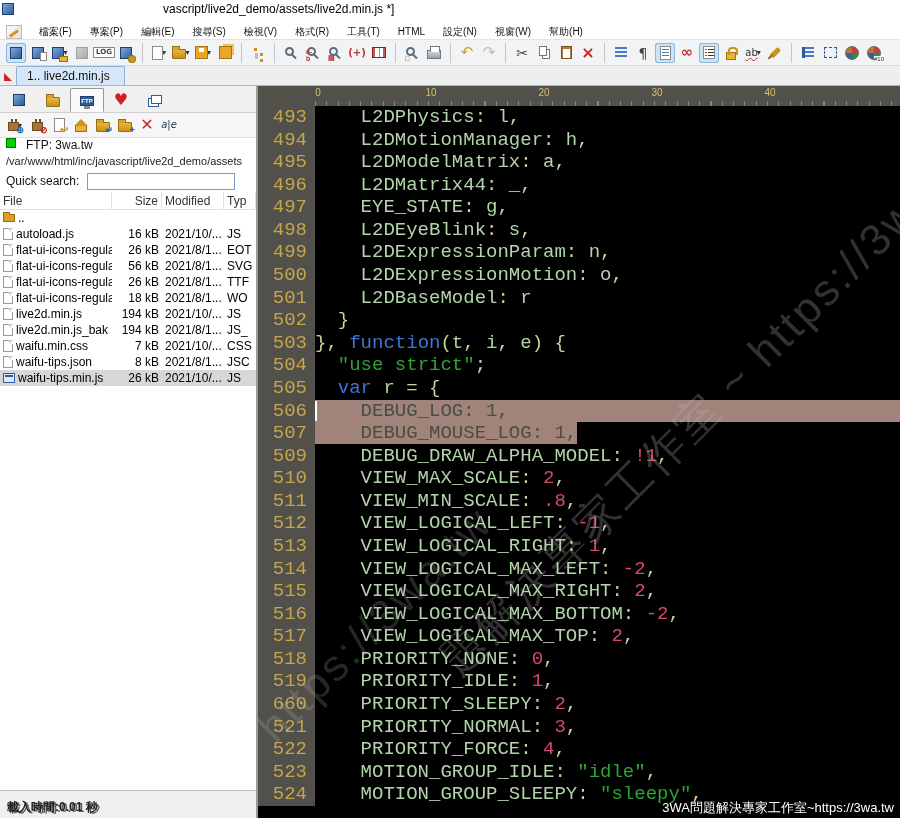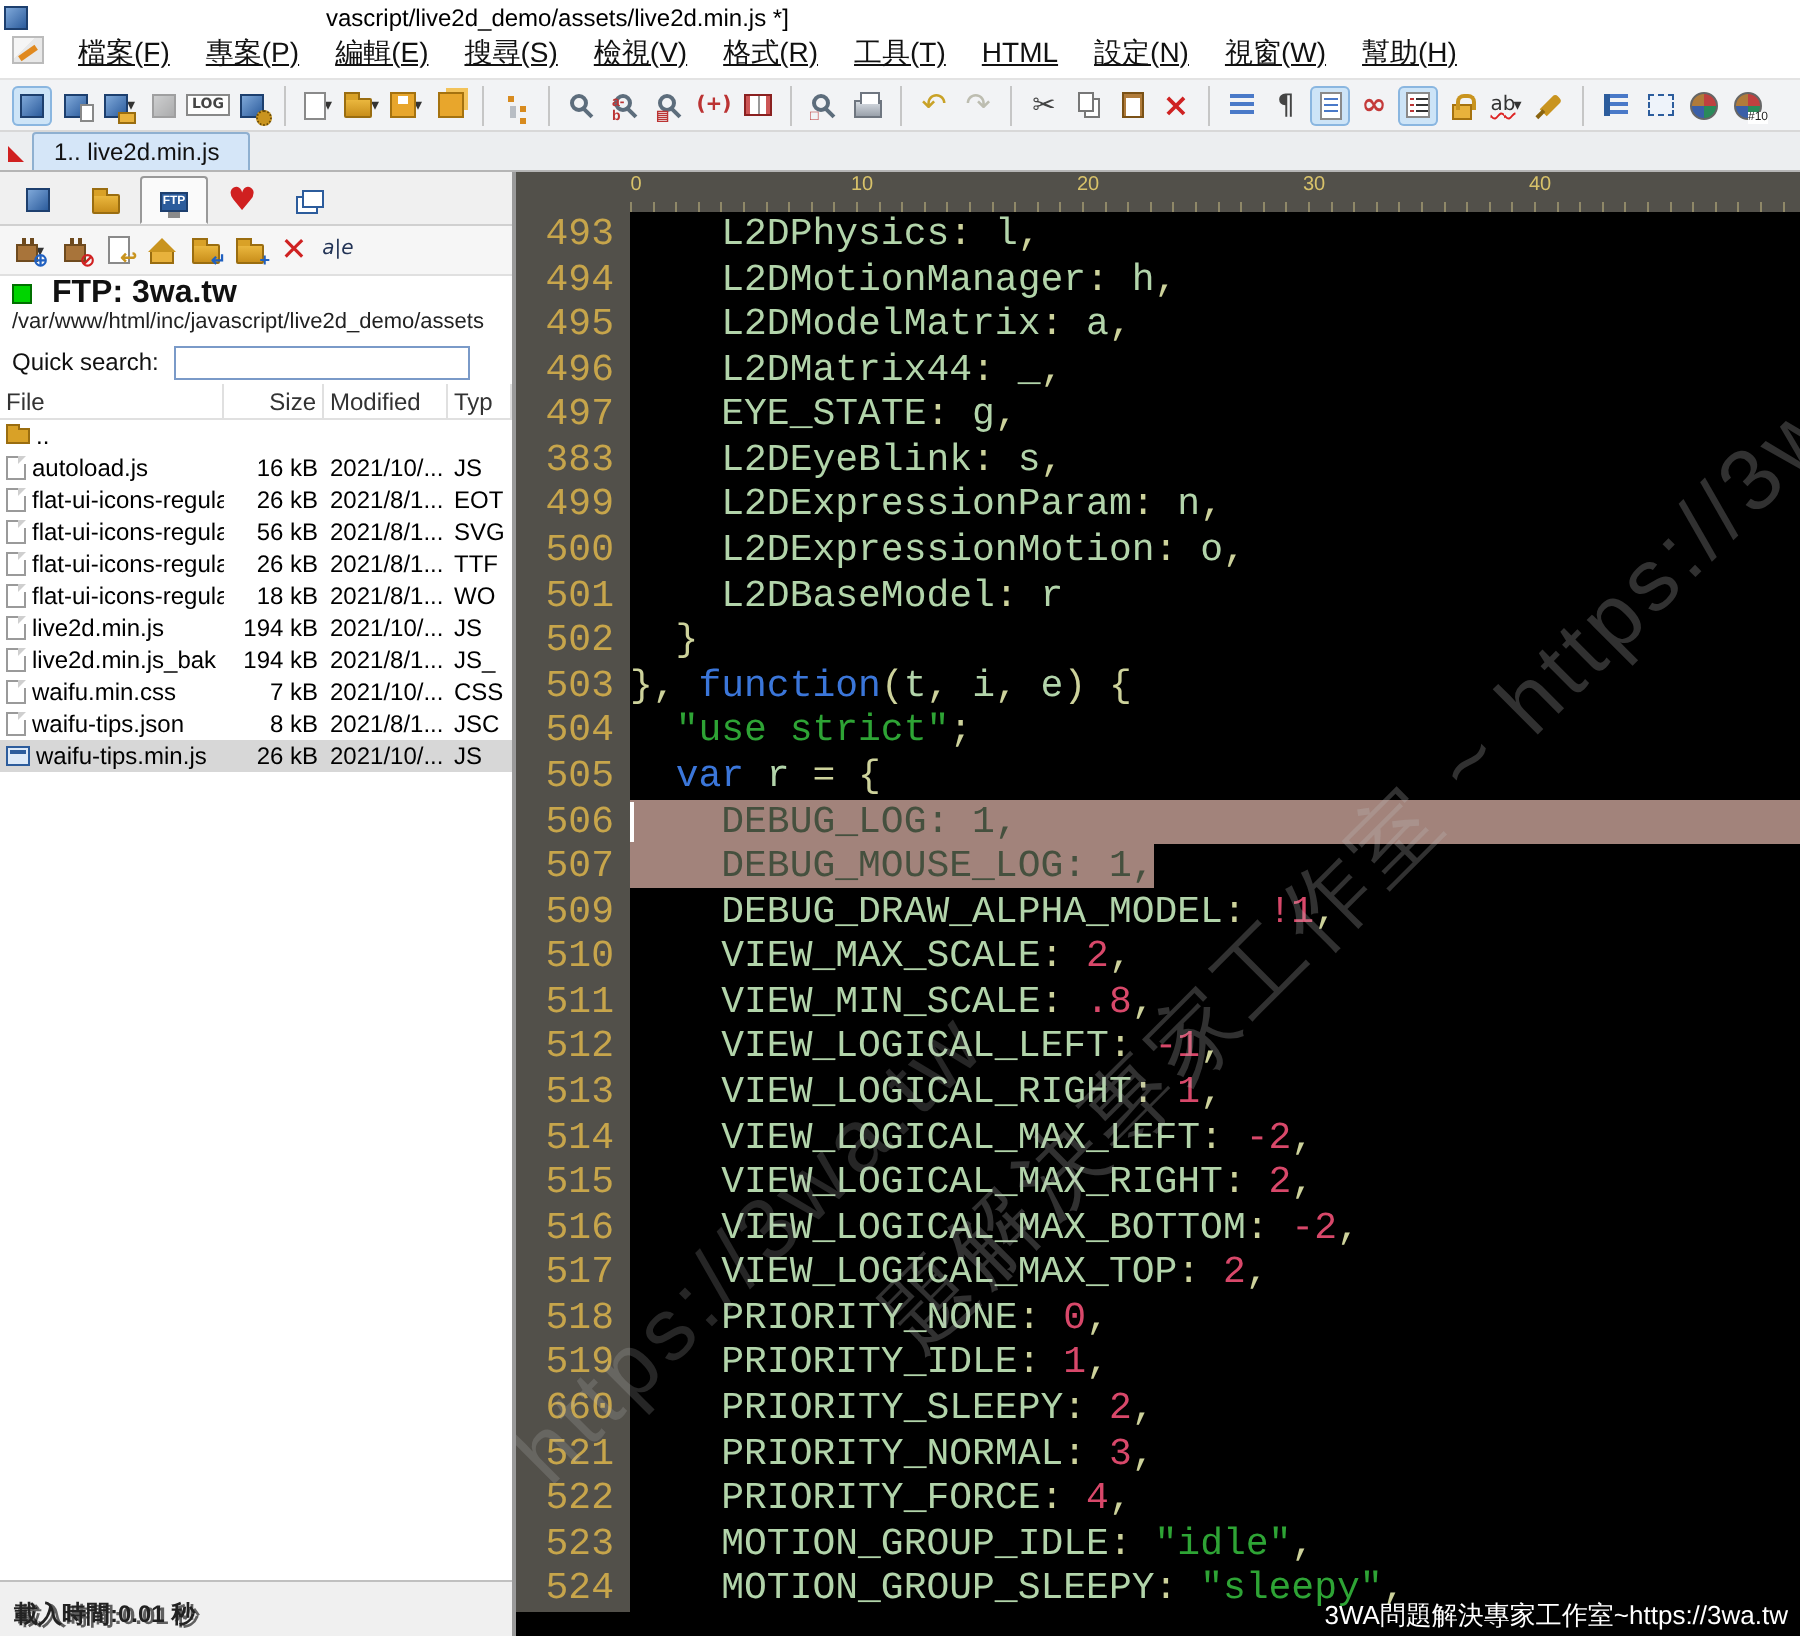--- a/index.html
+++ b/index.html
@@ -6,21 +6,21 @@
   body{width:900px;height:818px;overflow:hidden;font-family:"Liberation Sans",sans-serif;position:relative;}
   *{box-sizing:border-box;}
 
   
   .titlebar{height:18px;background:#fff;position:relative;font-size:12px;color:#000;}
   .titlebar .appicon{position:absolute;left:2px;top:3px;width:12px;height:12px;background:linear-gradient(135deg,#7fa8d9,#2c5c9c);border:1px solid #1d3f6e;}
   .titlebar .wm{position:absolute;left:16px;top:2px;font-weight:bold;color:#111;letter-spacing:0;white-space:nowrap;}
   .titlebar .tail{position:absolute;left:163px;top:2px;color:#000;white-space:nowrap;}
 
   
-  .menubar{height:22px;background:#fff;display:flex;align-items:flex-start;font-size:14px;color:#111;border-bottom:1px solid #e3e3e3;text-decoration:underline;}
+  .menubar{height:22px;background:#fff;display:flex;align-items:flex-end;font-size:10px;color:#111;border-bottom:1px solid #e3e3e3;}
   .menubar .mpencil{width:16px;height:14px;margin:0 8px 0 6px;background:linear-gradient(135deg,#f5f5f5 40%,#e8e8e8 40%);border:1px solid #bbb;position:relative;}
   .menubar .mpencil::after{content:"";position:absolute;left:2px;top:6px;width:10px;height:3px;background:#e0891f;transform:rotate(-35deg);}
   .menu-item{padding:2px 9px;cursor:default;white-space:nowrap;}
 
   
   .toolbar{height:26px;background:#f2f3f5;display:flex;align-items:center;border-bottom:1px solid #d8d8d8;padding-left:2px;}
   .tgroup{display:flex;align-items:center;padding:0 3px;}
   .tsep{width:1px;height:20px;background:#c6c6c6;margin:0 2px;}
   .ic{display:inline-flex;width:20px;height:20px;align-items:center;justify-content:center;margin:0 1px;border-radius:3px;position:relative;font-size:13px;}
   .ic.active{background:#cde4f7;box-shadow:inset 0 0 0 1px #8ab6e0;}
@@ -98,21 +98,21 @@
   .main{display:flex;height:732px;}
   .sidebar{width:258px;background:#fff;display:flex;flex-direction:column;border-right:2px solid #9a9a9a;}
   .editor{flex:1;background:#000;position:relative;overflow:hidden;font-family:"Liberation Mono","DejaVu Sans Mono",monospace;}
 
   
   .side-tabs{height:27px;background:#f0f0f0;display:flex;align-items:flex-end;padding-left:2px;border-bottom:1px solid #d0d0d0;}
   .stab{width:34px;height:24px;display:flex;align-items:center;justify-content:center;}
   .stab.active{background:#fafafa;border:1px solid #999;border-bottom:1px solid #fafafa;border-radius:2px 2px 0 0;}
 
   .ftpbar{height:25px;background:#f6f6f6;display:flex;align-items:center;padding-left:4px;border-bottom:1px solid #e0e0e0;}
-  .ftp-status{height:17px;display:flex;align-items:center;font-size:16px;font-weight:bold;color:#111;padding-left:6px;}
+  .ftp-status{height:17px;display:flex;font-size:12px;font-weight:normal;color:#111;padding-left:6px;}
   .ftp-led{width:10px;height:10px;background:#00d400;border:1px solid #007000;margin-right:10px;}
   .ftp-path{height:15px;font-size:11px;color:#222;padding-left:6px;white-space:nowrap;overflow:hidden;}
   .qsearch{height:22px;display:flex;align-items:center;font-size:12px;color:#111;padding-left:6px;}
   .qsearch input{margin-left:8px;width:148px;height:17px;border:1px solid #7a9ac8;font-size:11px;padding:0 3px;outline:none;}
 
   
   .ftable{font-size:12px;color:#000;}
   .frow{display:flex;height:16px;align-items:center;}
   .fhead{height:18px;color:#333;border-bottom:1px solid #e0e0e0;}
   .fhead .fc{border-right:1px solid #e0e0e0;height:100%;display:flex;align-items:center;}
@@ -541,21 +541,21 @@
         </div>
         <div class="cline">
           <span class="ln">496</span>
           <span class="lc"><span class="tk-pl">    L2DMatrix44</span><span class="tk-pu">: </span><span class="tk-pl">_</span><span class="tk-pu">,</span></span>
         </div>
         <div class="cline">
           <span class="ln">497</span>
           <span class="lc"><span class="tk-pl">    EYE_STATE</span><span class="tk-pu">: </span><span class="tk-pl">g</span><span class="tk-pu">,</span></span>
         </div>
         <div class="cline">
-          <span class="ln">383</span>
+          <span class="ln">498</span>
           <span class="lc"><span class="tk-pl">    L2DEyeBlink</span><span class="tk-pu">: </span><span class="tk-pl">s</span><span class="tk-pu">,</span></span>
         </div>
         <div class="cline">
           <span class="ln">499</span>
           <span class="lc"><span class="tk-pl">    L2DExpressionParam</span><span class="tk-pu">: </span><span class="tk-pl">n</span><span class="tk-pu">,</span></span>
         </div>
         <div class="cline">
           <span class="ln">500</span>
           <span class="lc"><span class="tk-pl">    L2DExpressionMotion</span><span class="tk-pu">: </span><span class="tk-pl">o</span><span class="tk-pu">,</span></span>
         </div>

